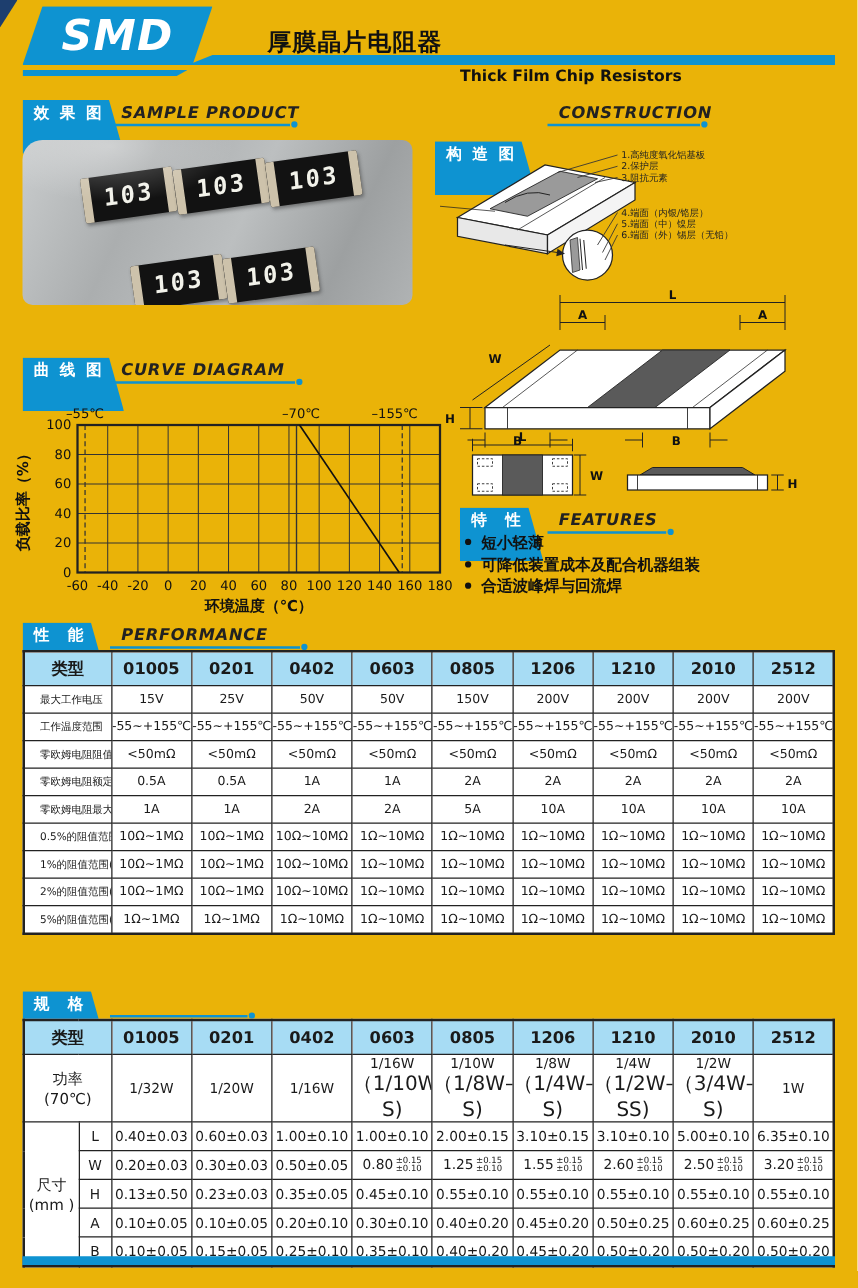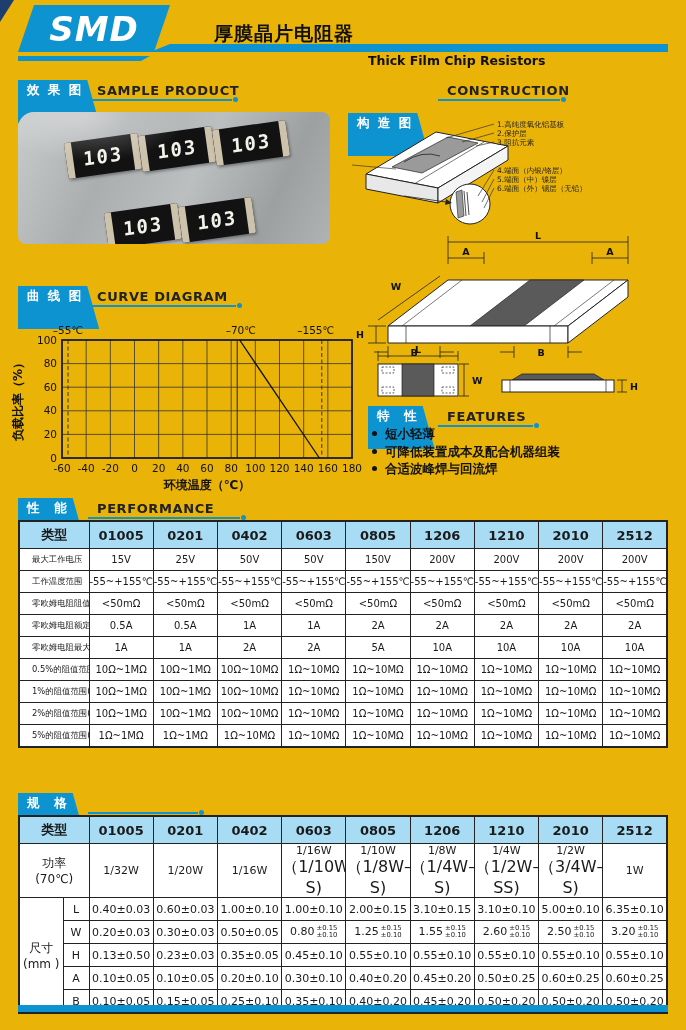--- a/index.html
+++ b/index.html
@@ -18,21 +18,21 @@
           clip-path:polygon(0 0,100% 0,calc(100% - 9px) 100%,0 100%);}
   .hdr-bar{position:absolute;left:150px;top:44px;width:518px;height:8px;background:var(--blue);
           clip-path:polygon(20px 0,100% 0,100% 100%,0 100%);}
   .hdr-cn{position:absolute;left:214px;top:21px;font-size:19px;font-weight:700;color:#111;letter-spacing:1px;}
   .hdr-en{position:absolute;left:368px;top:28px;font-size:12.5px;font-weight:700;color:#111;margin-top:25px;}
 
   
   .badge{position:absolute;height:31px;background:var(--blue);color:#fff;font-weight:700;
          font-size:12.5px;line-height:19px;padding:0 16px 12px 9px;letter-spacing:2px;
          clip-path:polygon(0 0,calc(100% - 12px) 0,100% 100%,0 100%);white-space:pre;}
-  .sec-title{position:absolute;font-size:13px;font-weight:700;color:#222;letter-spacing:.6px;}
+  .sec-title{position:absolute;font-size:13px;font-weight:700;color:#222;letter-spacing:.6px;font-style:italic;}
   .sec-line{position:absolute;height:2px;background:var(--blue);}
   .sec-line::after{content:'';position:absolute;right:-6px;top:-2px;width:5px;height:5px;
          border-radius:50%;background:var(--blue);}
 
   
   .photo{position:absolute;left:18px;top:112px;width:312px;height:132px;border-radius:16px 8px 8px 8px;
          background:linear-gradient(115deg,#c9cccd 0%,#abaeaf 30%,#bcbfc0 55%,#9da0a1 80%,#b0b3b4 100%);
          overflow:hidden;}
   .photo::after{content:'';position:absolute;left:-30px;top:-40px;width:200px;height:90px;
          background:radial-gradient(ellipse,rgba(255,255,255,.35),rgba(255,255,255,0) 70%);}

